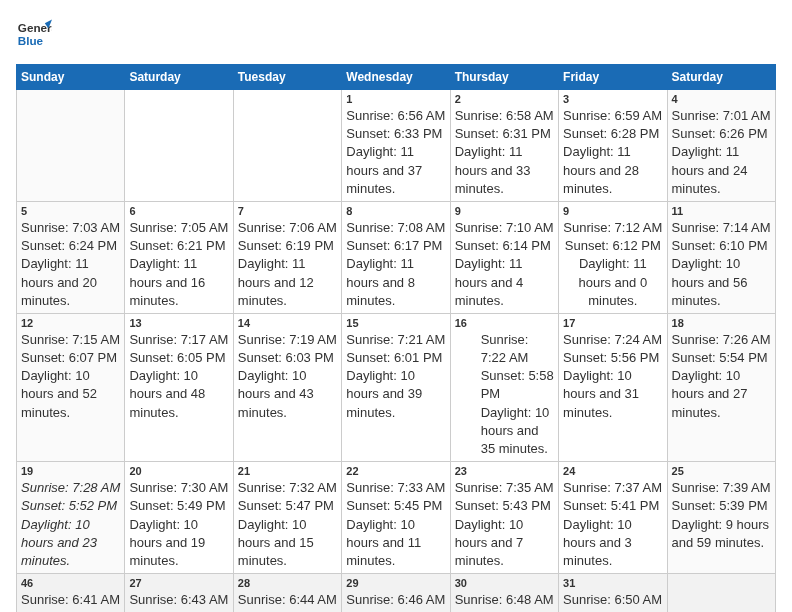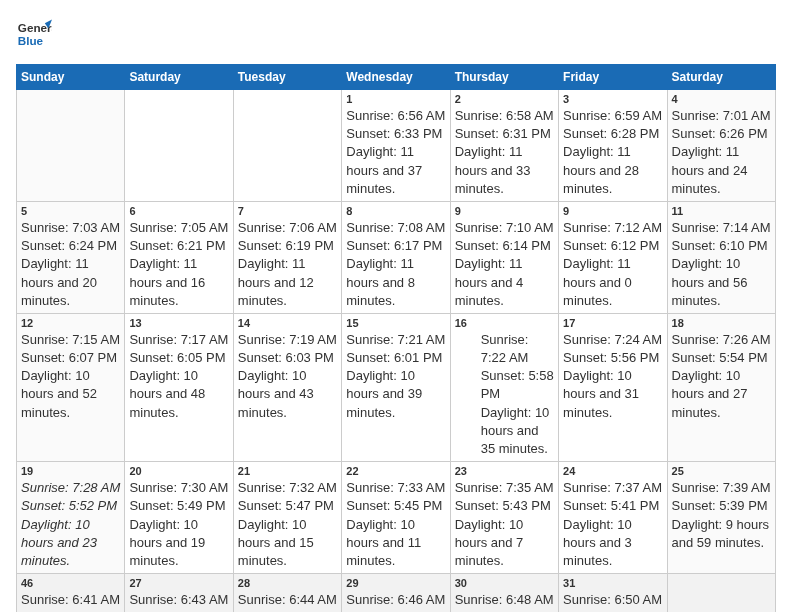--- a/index.html
+++ b/index.html
@@ -165,21 +165,21 @@
 Daylight: 11 hours and 8 minutes.</div>
         </td>
         <td>
           <span class="day-num">9</span>
           <div class="day-info" style="white-space: pre-line;">Sunrise: 7:10 AM
 Sunset: 6:14 PM
 Daylight: 11 hours and 4 minutes.</div>
         </td>
         <td>
           <span class="day-num">9</span>
-          <div class="day-info" style="white-space: pre-line;">Sunrise: 7:12 AM
+          <div class="day-info" style="white-space: pre-line; text-align: center;">Sunrise: 7:12 AM
 Sunset: 6:12 PM
 Daylight: 11 hours and 0 minutes.</div>
         </td>
         <td>
           <span class="day-num">11</span>
           <div class="day-info" style="white-space: pre-line;">Sunrise: 7:14 AM
 Sunset: 6:10 PM
 Daylight: 10 hours and 56 minutes.</div>
         </td>
       </tr>

